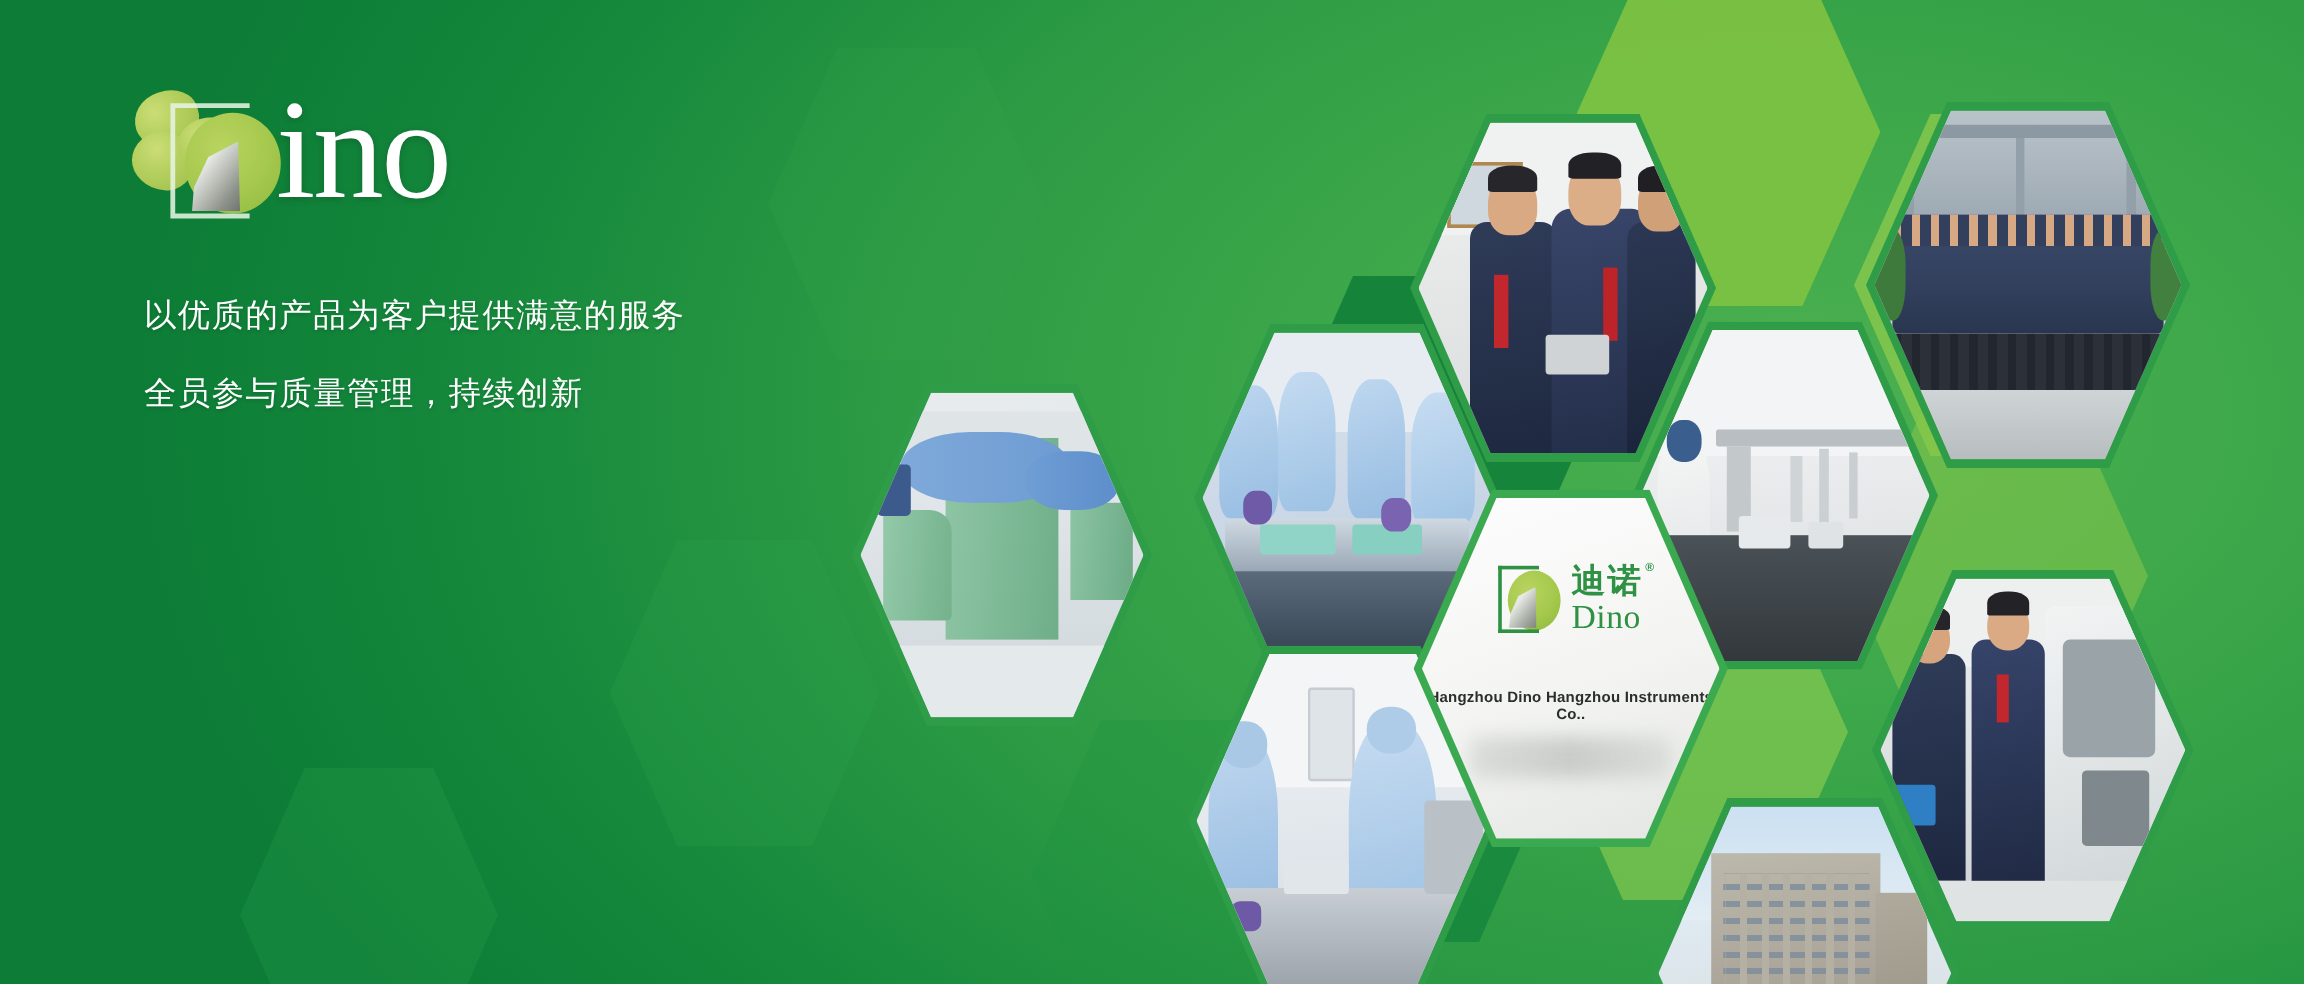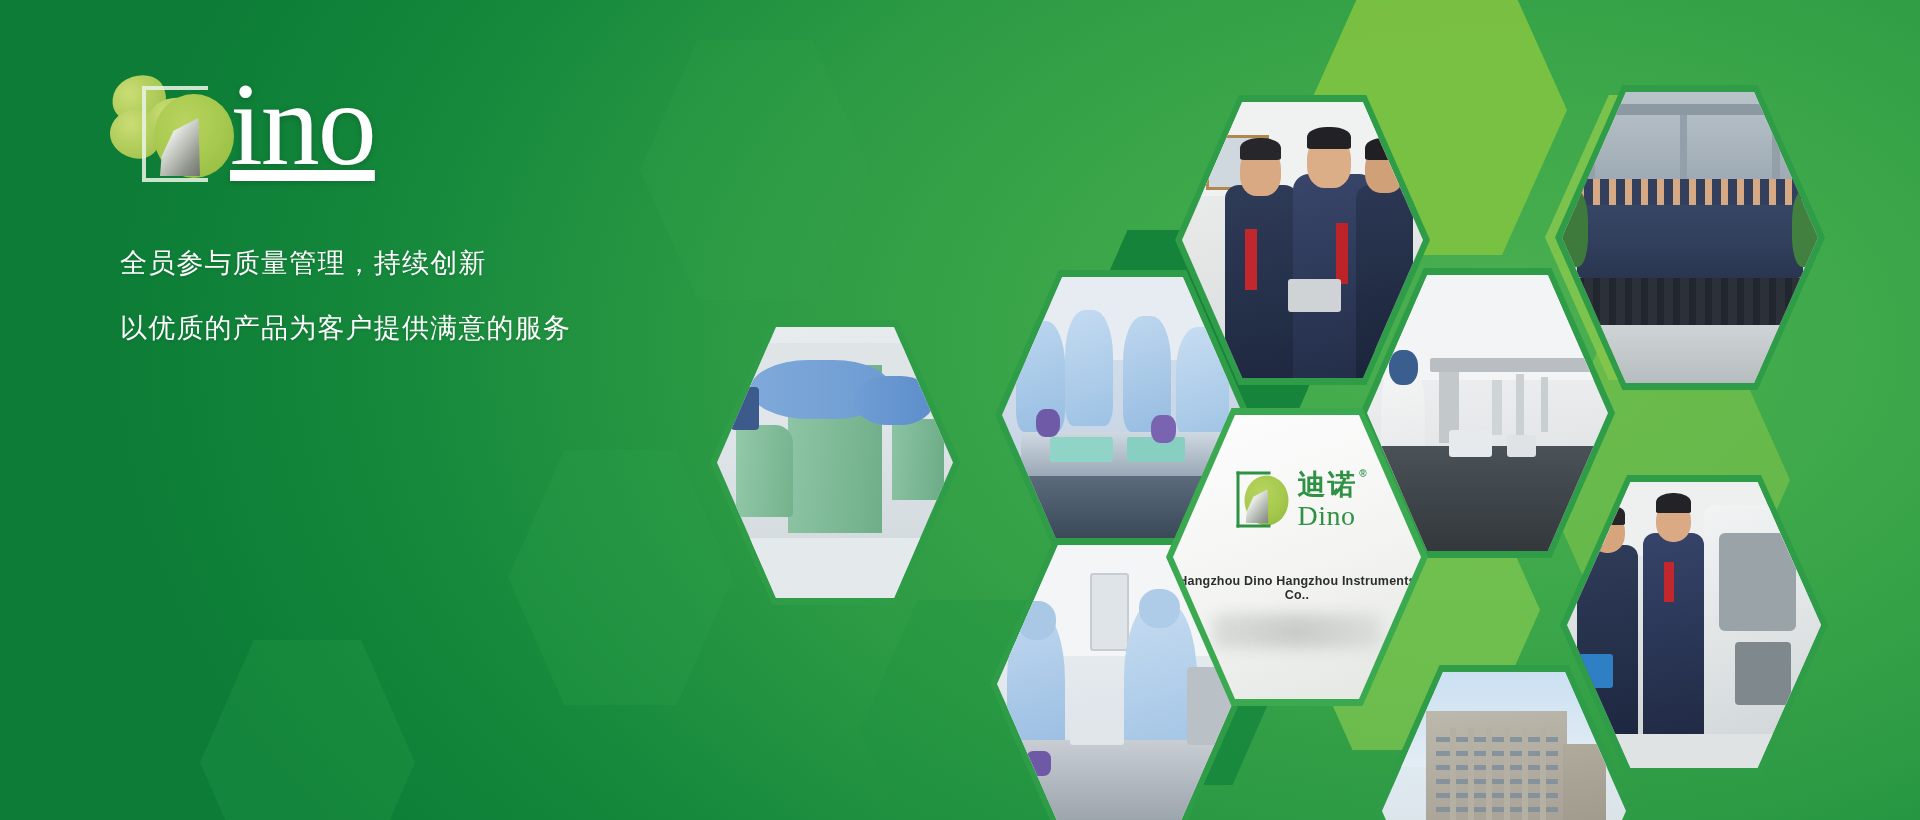--- a/index.html
+++ b/index.html
@@ -27,21 +27,21 @@
   .leaf.l3{width:54px;height:44px;left:40px;top:26px;transform:rotate(-6deg);}
   .logo-d{position:absolute;left:34px;top:14px;width:92px;height:96px;}
   .d-disc{position:absolute;left:12px;top:8px;width:80px;height:84px;border-radius:50% 50% 50% 50%/50% 50% 50% 50%;
           background:radial-gradient(circle at 38% 34%,#b9d45f 0%,#a7c94f 50%,#8fba3f 100%);}
   .d-frame{position:absolute;left:0;top:0;width:66px;height:96px;border:4px solid rgba(230,242,225,.88);border-right:none;}
   .d-curl{position:absolute;left:18px;top:32px;width:40px;height:58px;
           background:linear-gradient(128deg,#ffffff 0%,#e9ece7 28%,#b9bdb6 55%,#8e938b 78%,#6f746c 100%);
           clip-path:polygon(96% 0%,100% 100%,0% 100%,4% 66%,34% 22%);}
   .logo-word{position:absolute;left:122px;top:-6px;font-family:"Liberation Serif","DejaVu Serif",serif;
              font-size:118px;line-height:118px;color:#ffffff;letter-spacing:-2px;
-             text-shadow:0 2px 6px rgba(0,0,0,.18);text-decoration:underline;}
+             text-shadow:0 2px 6px rgba(0,0,0,.18);}
   .tagline{position:absolute;left:120px;top:250px;width:760px;}
   .tline{color:#ffffff;font-size:27px;line-height:1;letter-spacing:1.2px;font-weight:500;
          text-shadow:0 1px 3px rgba(0,0,0,.16);margin-bottom:38px;white-space:nowrap;}
 
   
   .collage{position:absolute;left:1000px;top:120px;width:920px;height:580px;}
   .ringwrap{position:absolute;clip-path:polygon(25% 0%,75% 0%,100% 50%,75% 100%,25% 100%,0% 50%);}
   .ringwrap .pad{position:absolute;inset:7px;clip-path:polygon(25% 0%,75% 0%,100% 50%,75% 100%,25% 100%,0% 50%);overflow:hidden;}
 
   
@@ -117,22 +117,22 @@
       </div>
       <div class="logo-d">
         <div class="d-disc"></div>
         <div class="d-curl"></div>
         <div class="d-frame"></div>
       </div>
       <div class="logo-word">ino</div>
     </div>
 
     <div class="tagline">
+      <div class="tline">以优质的产品为客户提供满意的服务</div>
       <div class="tline">全员参与质量管理，持续创新</div>
-      <div class="tline">以优质的产品为客户提供满意的服务</div>
     </div>
   </div>
 
   <div class="collage">
 
     <div class="ringwrap" style="left:-290px;top:200px;width:250px;height:285px;background:#2f9c48;">
       <div class="pad">
         <div class="ph" style="background:linear-gradient(175deg,#e8ecef 0%,#dfe5e8 35%,#cfd6d9 100%);">
           <span style="left:8%;top:6%;width:84%;height:16%;background:#dfe4e6;"></span>
           <span style="left:30%;top:14%;width:40%;height:62%;background:linear-gradient(95deg,#8fc6a6,#6fae88);"></span>
@@ -264,21 +264,21 @@
           <span style="left:8%;top:20%;width:16%;height:14%;background:#a8c8e6;border-radius:46%;"></span>
           <span style="left:58%;top:16%;width:17%;height:14%;background:#aecbe8;border-radius:46%;"></span>
           <span style="left:0;top:70%;width:100%;height:30%;background:linear-gradient(180deg,#c8ced4,#9ba3ab);"></span>
           <span style="left:30%;top:62%;width:22%;height:10%;background:#e1e6ea;border-radius:3px;"></span>
           <span style="left:78%;top:44%;width:20%;height:28%;background:#b9c0c6;border-radius:4px;"></span>
           <span style="left:12%;top:74%;width:10%;height:9%;background:#6d59a6;border-radius:30%;"></span>
         </div>
       </div>
     </div>
 
-    <div class="ringwrap centertile" style="left:166px;top:288px;width:262px;height:298px;background:#3aa94f;">
+    <div class="ringwrap centertile" style="left:178px;top:288px;width:262px;height:298px;background:#3aa94f;">
       <div class="pad">
         <div class="ct-logo">
           <div class="ct-mark">
             <div class="ct-disc"></div>
             <div class="ct-curl"></div>
             <div class="ct-frame"></div>
           </div>
           <div class="ct-txt">
             <div class="ct-cn">
               <span>迪诺</span>

